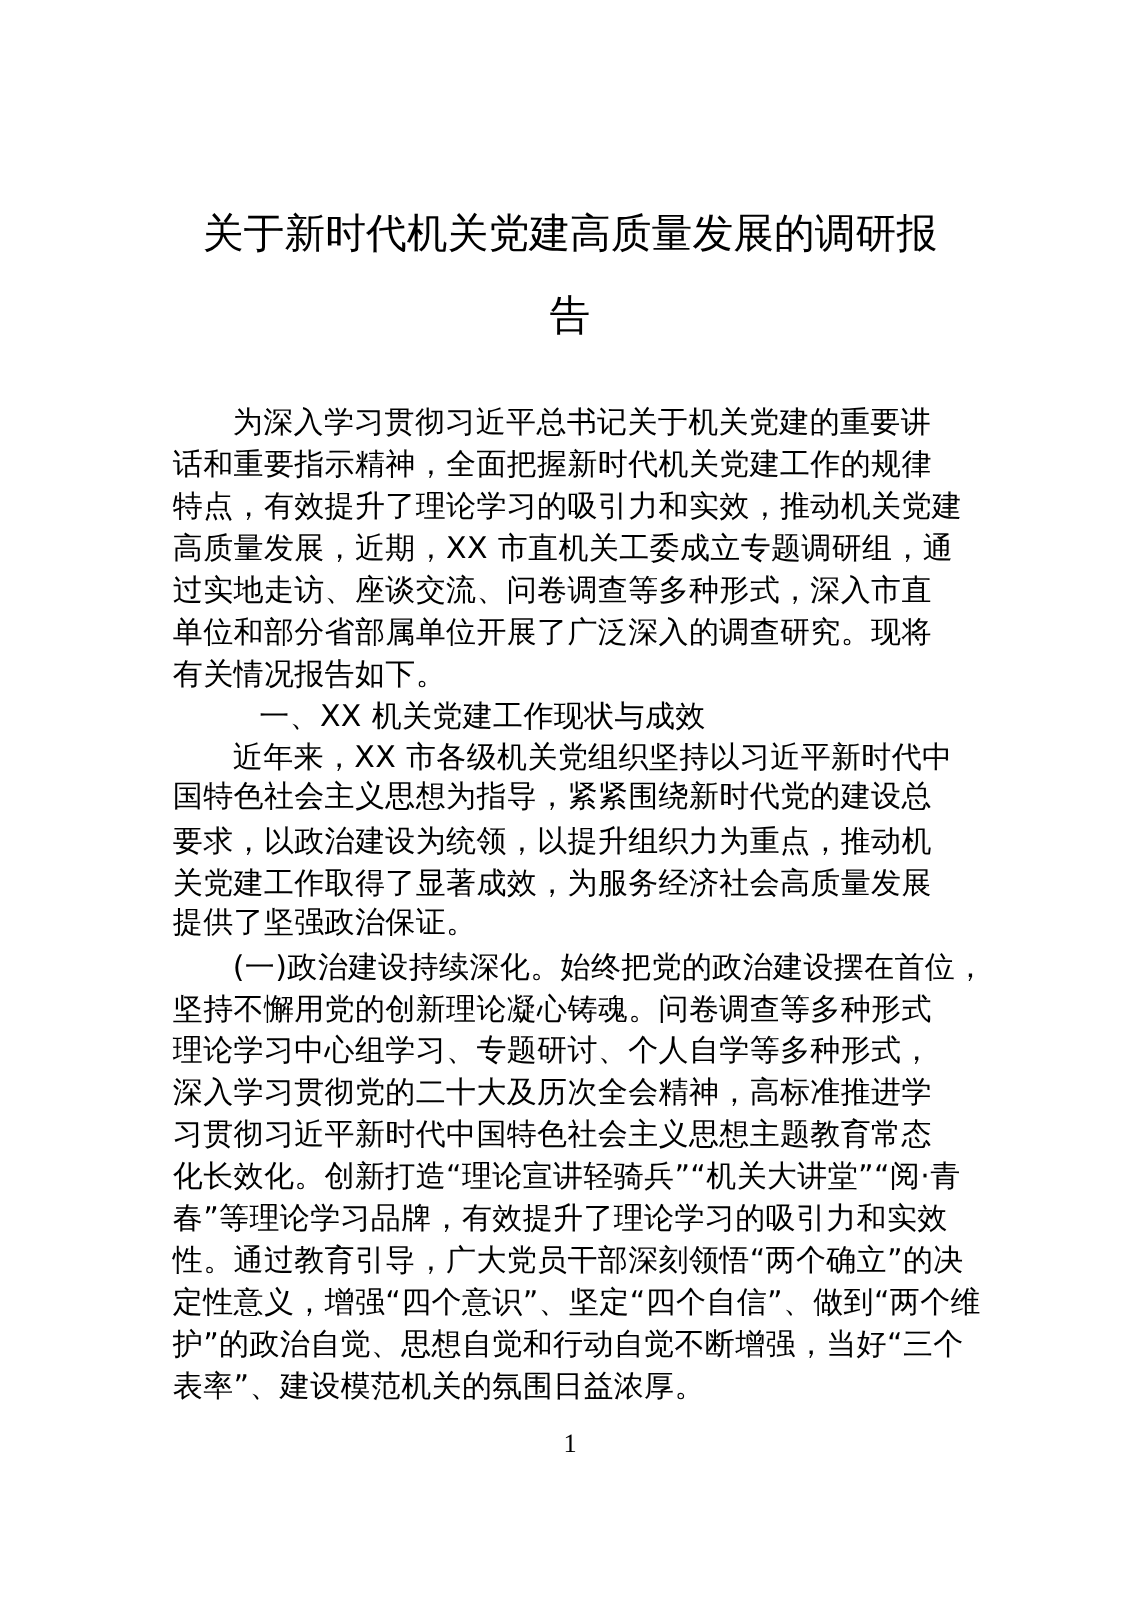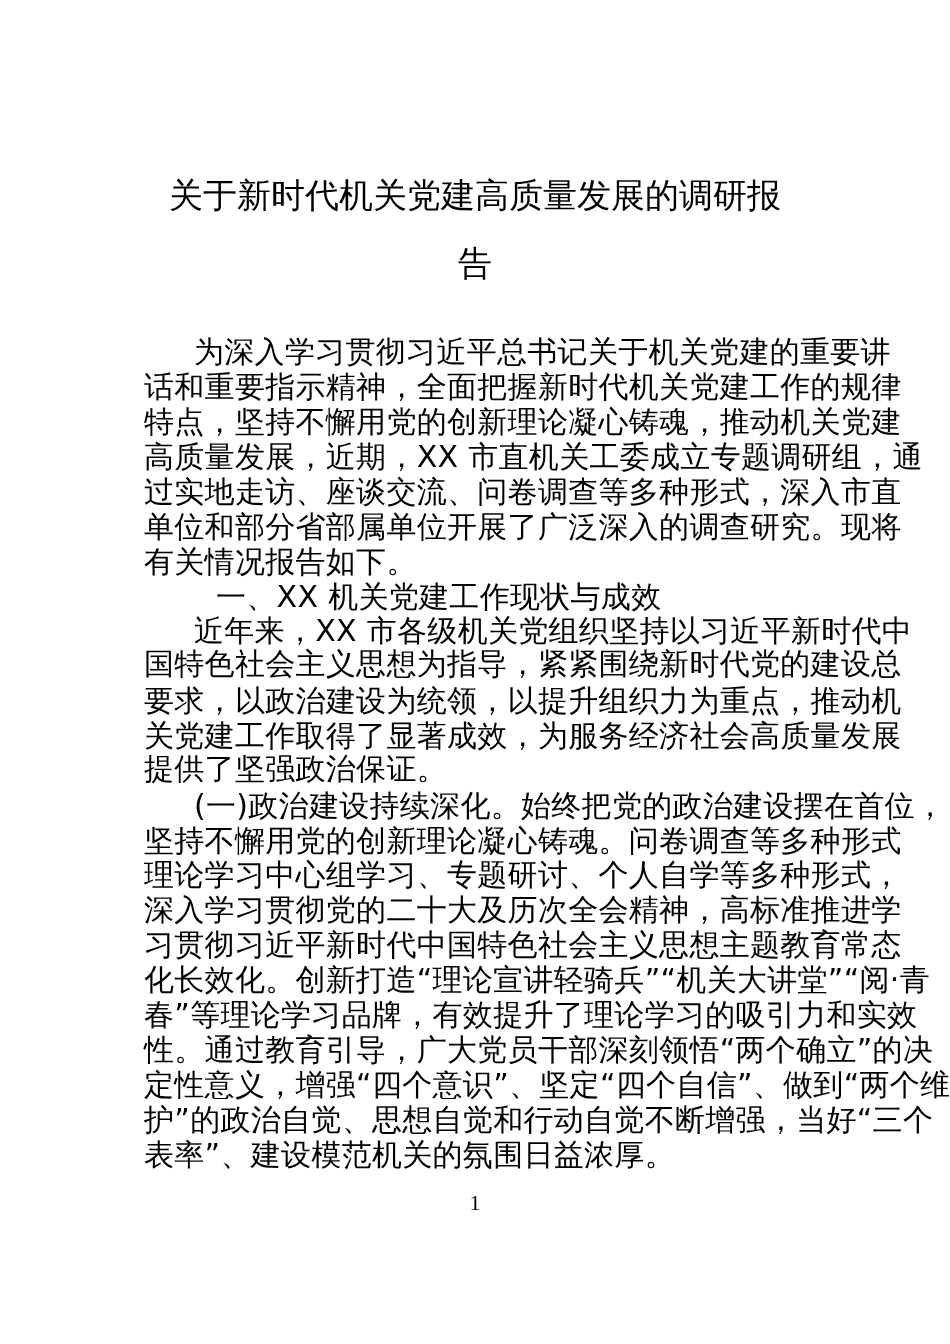--- a/index.html
+++ b/index.html
@@ -29,21 +29,21 @@
       width: 950px;
       text-align: center;
       font-size: 34px;
       line-height: 40px;
       white-space: nowrap;
       letter-spacing: 0px;
     }
     .line {
       position: absolute;
       left: 144px;
-      font-size: 30px;
+      font-size: 25px;
       line-height: 34px;
       white-space: nowrap;
       letter-spacing: 0.3px;
     }
     .line.indent { left: 194px; }
     .page-number {
       position: absolute;
       left: 0;
       width: 950px;
       top: 1188px;
@@ -57,21 +57,21 @@
 <body>
 
 <div class="page">
 
   <div class="title-line" style="top:175px;">关于新时代机关党建高质量发展的调研报</div>
   <div class="title-line" style="top:243px;">告</div>
 
   <div>
     <div class="line indent" style="top:335px;">为深入学习贯彻习近平总书记关于机关党建的重要讲</div>
     <div class="line" style="top:370px;">话和重要指示精神，全面把握新时代机关党建工作的规律</div>
-    <div class="line" style="top:405px;">特点，坚持不懈用党的创新理论凝心铸魂，推动机关党建</div>
+    <div class="line" style="top:405px;">特点，有效提升了理论学习的吸引力和实效，推动机关党建</div>
     <div class="line" style="top:440px;">高质量发展，近期，XX 市直机关工委成立专题调研组，通</div>
     <div class="line" style="top:475px;">过实地走访、座谈交流、问卷调查等多种形式，深入市直</div>
     <div class="line" style="top:510px;">单位和部分省部属单位开展了广泛深入的调查研究。现将</div>
     <div class="line" style="top:545px;">有关情况报告如下。</div>
   </div>
 
   <div>
     <div class="line indent" style="top:580px;margin-left:22px;">一、XX 机关党建工作现状与成效</div>
   </div>
 

